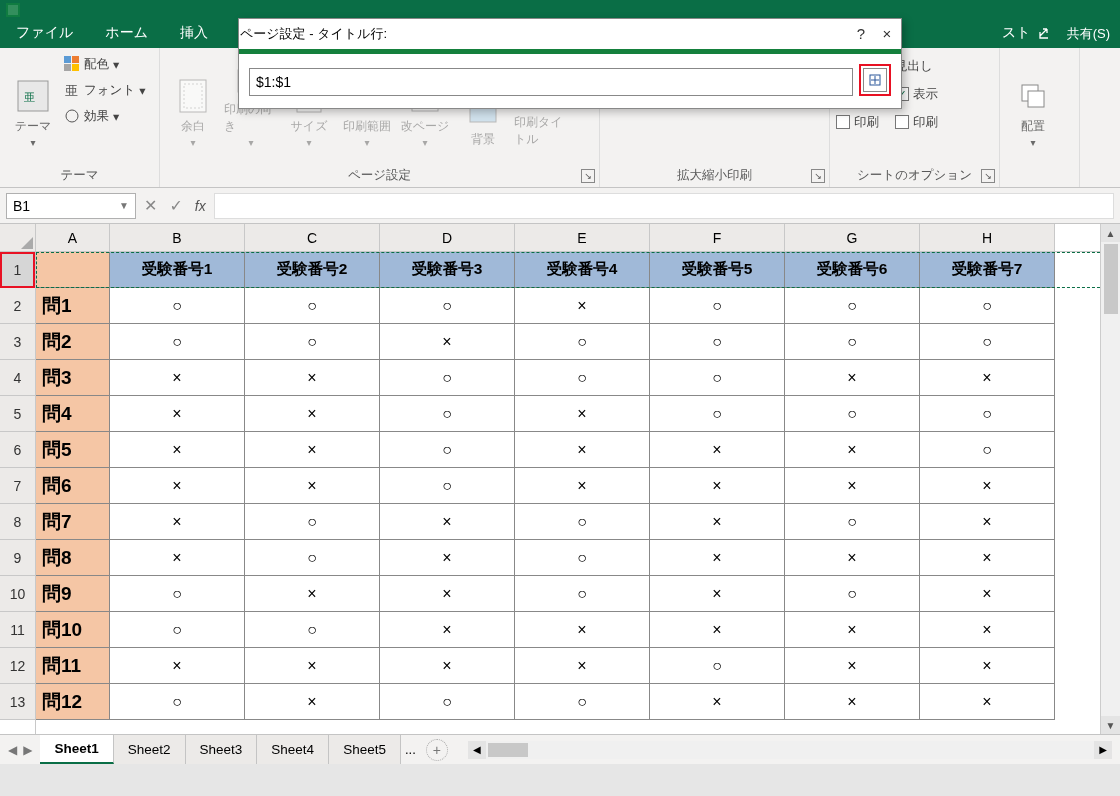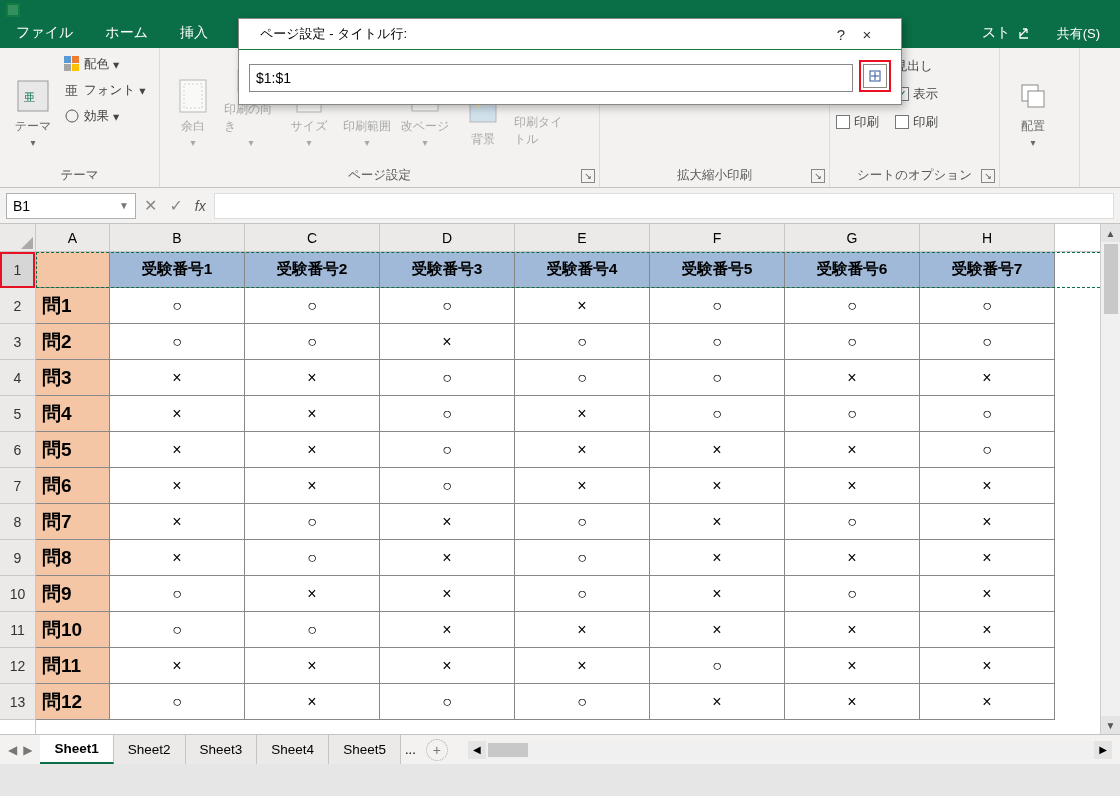--- a/index.html
+++ b/index.html
@@ -9,39 +9,39 @@
 .titlebar { background: #0a6e46; height: 20px; display: flex; align-items: center; }
 .titlebar .left { margin-left: 6px; }
 .titlebar .left svg { display:block; }
 .titlebar .right { margin-left: auto; display: flex; gap: 14px; padding-right: 14px; align-items: center; color: #fff; font-size: 12px; }
 
 
 .ribbontabs { background: #0a6e46; height: 28px; display: flex; align-items: stretch; }
 .ribbontabs .tab { color: #fff; font-size: 14px; padding: 4px 16px; cursor: pointer; }
 .ribbontabs .tab.file { background: #0a6e46; }
 .ribbontabs .spacer { flex: 1; }
-.shareblock { color: #fff; font-size: 13px; display:flex; align-items:center; gap:24px; padding-right:20px; }
+.shareblock { color: #fff; font-size: 13px; display:flex; align-items:center; gap:14px; padding-right:10px; }
 
 
 .ribbon { background: #f3f2f1; border-bottom: 1px solid #c4c4c4; height: 140px; display: flex; position: relative; }
 .group { border-right: 1px solid #ddd; display:flex; flex-direction:column; padding: 4px 6px 0 6px; }
 .group .controls { flex:1; display:flex; align-items:flex-start; gap:4px; }
 .group .label { text-align:center; font-size:12.5px; color:#595959; padding: 3px 0; }
 .bigbtn { display:flex; flex-direction:column; align-items:center; justify-content:flex-end; width:54px; height:96px; font-size:12px; color:#6a6a6a; gap:2px; }
 .bigbtn .ico { width:36px; height:40px; display:flex; align-items:center; justify-content:center; }
 .bigbtn.disabled { opacity:0.55; }
 .smallrow { display:flex; align-items:center; gap:4px; font-size:12.5px; color:#444; height:24px; }
 .chk { width:14px; height:14px; border:1px solid #777; display:inline-flex; align-items:center; justify-content:center; font-size:11px; color:#0a6e46; background:#fff; }
 .scale-col { display:flex; flex-direction:column; gap:4px; padding-top:2px;}
 .scale-col select,.scale-col input { font-size:13px; border:1px solid #aaa; background:#fff; height:22px; padding:0 4px; width:88px; }
 .launcher { position:absolute; right:4px; bottom:4px; width:14px; height:14px; border:1px solid #888; font-size:9px; display:flex; align-items:center; justify-content:center; color:#555; }
 
 
 .dialog { position:absolute; left:238px; top:18px; width:664px; background:#fff; border:1px solid #888; box-shadow: 3px 3px 8px rgba(0,0,0,0.25); z-index:20; }
-.dialog .dtitle { display:flex; align-items:center; font-size:13px; padding:6px 21px; border-bottom:1px solid #15803d; }
+.dialog .dtitle { display:flex; align-items:flex-start; font-size:13px; padding:6px 1px; border-bottom:5px solid #15803d; }
 .dialog .dtitle .t { flex:1; }
 .dialog .dtitle .hbtn { width:26px; text-align:center; font-size:15px; color:#333; }
 .dialog .dbody { padding:10px 10px 12px 10px; display:flex; align-items:flex-end; gap:6px; }
 .dialog .dinput { flex:1; height:28px; border:1px solid #888; padding:2px 6px; font-size:14px; }
 .collapsebtn { width:24px; height:24px; border:1px solid #888; display:flex; align-items:center; justify-content:center; background:#fff; }
 .redbox { border:2px solid #e81123; padding:2px; }
 
 
 .formulabar { background:#f3f2f1; border-bottom:1px solid #c4c4c4; height:36px; display:flex; align-items:center; padding:0 6px; gap:8px; }
 .namebox { width:130px; height:26px; border:1px solid #b0b0b0; background:#fff; display:flex; align-items:center; padding:0 6px; font-size:14px; justify-content:space-between; }

